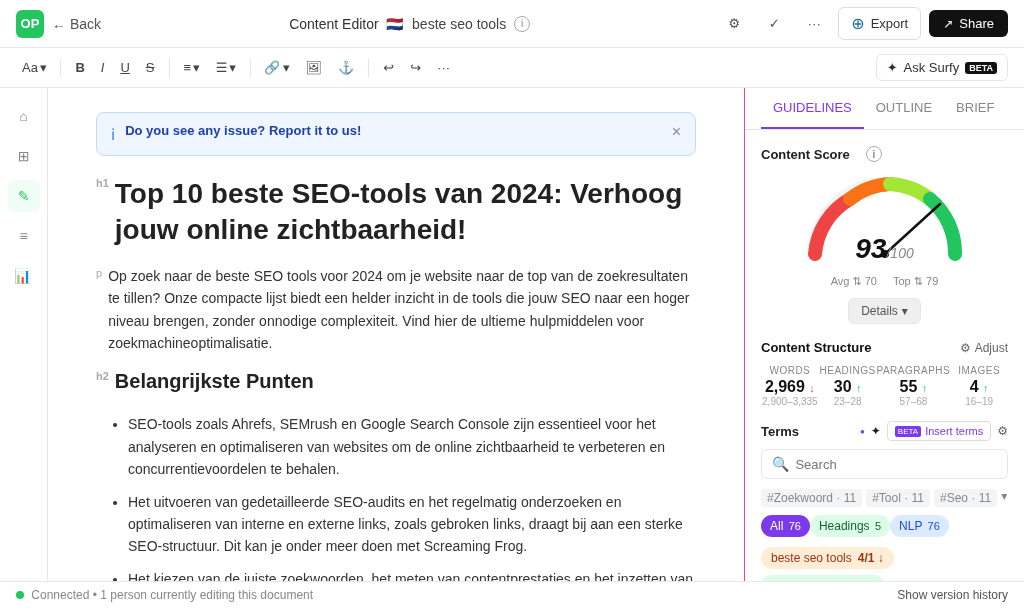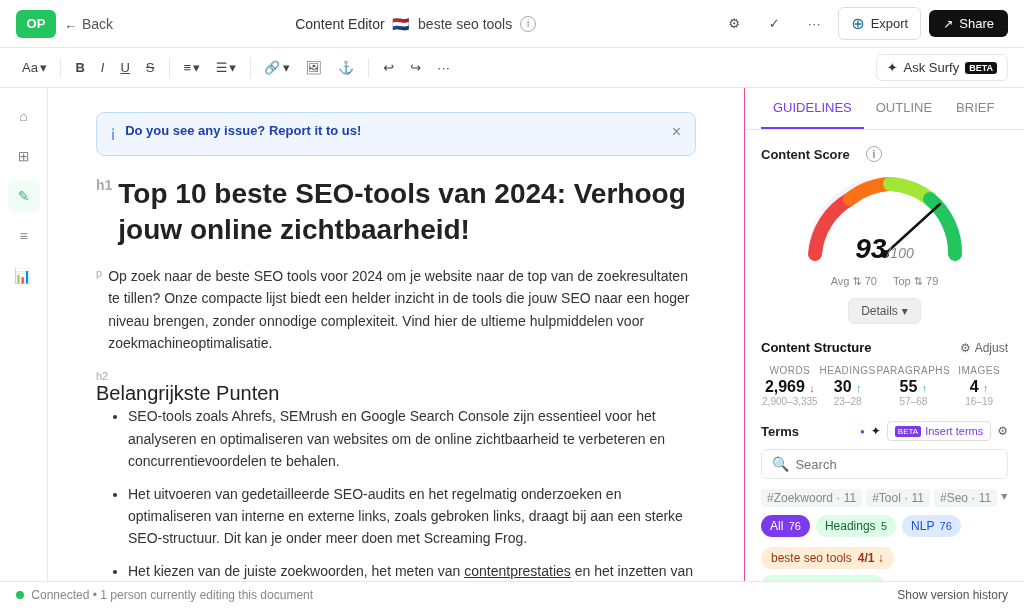--- a/index.html
+++ b/index.html
@@ -3,21 +3,21 @@
   <meta charset="utf-8">
   <style>
     * { box-sizing: border-box; margin: 0; padding: 0; }
     body { font-family: -apple-system, BlinkMacSystemFont, 'Segoe UI', sans-serif; font-size: 14px; background: #fff; color: #222; display: flex; flex-direction: column; height: 608px; overflow: hidden; }
 
     
     .topbar { display: flex; align-items: center; justify-content: space-between; padding: 0 16px; height: 48px; border-bottom: 1px solid #e5e7eb; flex-shrink: 0; }
     .topbar-left { display: flex; align-items: center; gap: 8px; }
     .topbar-center { display: flex; align-items: center; gap: 8px; font-size: 14px; color: #333; }
     .topbar-right { display: flex; align-items: center; gap: 8px; }
-    .op-logo { width: 40px; height: 28px; background: #22c55e; border-radius: 6px; display: flex; align-items: center; justify-content: center; color: white; font-weight: 700; font-size: 13px; }
+    .op-logo { width: 28px; height: 28px; background: #22c55e; border-radius: 6px; display: flex; align-items: center; justify-content: center; color: white; font-weight: 700; font-size: 13px; }
     .back-btn { display: flex; align-items: center; gap: 4px; color: #555; font-size: 14px; cursor: pointer; }
     .info-icon { width: 16px; height: 16px; border-radius: 50%; border: 1.5px solid #aaa; display: flex; align-items: center; justify-content: center; font-size: 10px; color: #888; cursor: pointer; }
     .icon-btn { width: 32px; height: 32px; display: flex; align-items: center; justify-content: center; border-radius: 6px; cursor: pointer; color: #555; border: none; background: none; }
     .export-btn { display: flex; align-items: center; gap: 6px; background: white; border: 1px solid #ddd; border-radius: 6px; padding: 6px 12px; font-size: 13px; cursor: pointer; color: #333; }
     .wp-icon { color: #21759b; font-size: 16px; }
     .share-btn { display: flex; align-items: center; gap: 6px; background: #111; border-radius: 6px; padding: 6px 14px; font-size: 13px; cursor: pointer; color: white; border: none; }
 
     
     .toolbar { display: flex; align-items: center; gap: 4px; padding: 4px 16px; border-bottom: 1px solid #e5e7eb; height: 40px; flex-shrink: 0; }
     .toolbar-sep { width: 1px; height: 20px; background: #e5e7eb; margin: 0 4px; }
@@ -36,26 +36,26 @@
     .left-sidebar { width: 48px; background: #fff; border-right: 1px solid #e5e7eb; display: flex; flex-direction: column; align-items: center; padding: 12px 0; gap: 8px; flex-shrink: 0; }
     .ls-icon { width: 32px; height: 32px; display: flex; align-items: center; justify-content: center; border-radius: 6px; cursor: pointer; color: #888; }
     .ls-icon.active { background: #f0fdf4; color: #22c55e; }
 
     
     .editor-area { flex: 1; overflow-y: auto; padding: 24px 48px; }
     .info-banner { display: flex; align-items: flex-start; gap: 10px; background: #eff6ff; border: 1px solid #bfdbfe; border-radius: 8px; padding: 10px 14px; margin-bottom: 20px; font-size: 13px; color: #1e40af; }
     .info-banner .close-x { margin-left: auto; cursor: pointer; color: #888; font-size: 16px; }
     .info-banner-text strong { display: block; margin-bottom: 2px; }
     .info-banner-text span { color: #555; font-size: 12px; }
-    .h1-marker { color: #aaa; font-size: 14px; margin-right: 6px; }
+    .h1-marker { color: #aaa; font-size: 11px; margin-right: 6px; }
     .h2-marker { color: #aaa; font-size: 11px; margin-right: 6px; }
     .p-marker { color: #aaa; font-size: 11px; margin-right: 6px; }
     .editor-h1 { font-size: 28px; font-weight: 800; line-height: 1.3; margin-bottom: 16px; display: flex; align-items: flex-start; }
     .editor-p { font-size: 14px; line-height: 1.6; color: #333; margin-bottom: 16px; display: flex; align-items: flex-start; }
-    .editor-h2 { font-size: 20px; font-weight: 400; margin-bottom: 0; display: flex; align-items: flex-start; flex-direction: column; }
+    .editor-h2 { font-size: 20px; font-weight: 700; margin-bottom: 20px; display: flex; align-items: flex-start; }
     .editor-list { margin-bottom: 16px; padding-left: 32px; }
     .editor-list li { font-size: 14px; line-height: 1.6; color: #333; margin-bottom: 10px; }
     .underline-text { text-decoration: underline; }
 
     
     .right-panel { width: 280px; border-left: 1px solid #ec4899; display: flex; flex-direction: column; flex-shrink: 0; overflow: hidden; }
     .panel-tabs { display: flex; border-bottom: 1px solid #e5e7eb; padding: 0 16px; }
     .panel-tab { padding: 12px 12px; font-size: 13px; font-weight: 500; cursor: pointer; color: #888; border-bottom: 2px solid transparent; }
     .panel-tab.active { color: #7c3aed; border-bottom-color: #7c3aed; }
     .panel-content { flex: 1; overflow-y: auto; padding: 16px; }
@@ -83,21 +83,21 @@
     
     .terms-header { display: flex; align-items: center; justify-content: space-between; margin-bottom: 8px; }
     .terms-title { font-size: 13px; font-weight: 600; }
     .terms-actions { display: flex; align-items: center; gap: 6px; }
     .insert-terms-btn { display: flex; align-items: center; gap: 4px; font-size: 11px; color: #7c3aed; border: 1px solid #ddd; border-radius: 4px; padding: 3px 7px; cursor: pointer; background: white; }
     .beta-sm { background: #7c3aed; color: white; font-size: 8px; padding: 1px 3px; border-radius: 2px; }
     .search-box { display: flex; align-items: center; gap: 6px; border: 1px solid #e5e7eb; border-radius: 6px; padding: 6px 10px; margin-bottom: 10px; }
     .search-box input { border: none; outline: none; font-size: 13px; flex: 1; color: #333; }
     .term-tags { display: flex; flex-wrap: wrap; gap: 4px; margin-bottom: 8px; font-size: 12px; color: #888; }
     .term-tag { padding: 2px 6px; background: #f3f4f6; border-radius: 4px; }
-    .tabs-row { display: flex; align-items: center; gap: 6px; margin-bottom: 10px; }
+    .tabs-row { display: flex; align-items: center; margin-bottom: 10px; }
     .tab-pill { padding: 3px 8px; border-radius: 12px; font-size: 12px; cursor: pointer; border: 1px solid transparent; }
     .tab-pill.active { background: #7c3aed; color: white; }
     .tab-pill .count { font-size: 11px; margin-left: 2px; }
     .tab-pill.green { background: #dcfce7; color: #166534; }
     .tab-pill.blue { background: #dbeafe; color: #1d4ed8; }
     .keyword-chips { display: flex; flex-direction: column; gap: 6px; }
 
     
     .editor-footer { display: flex; align-items: center; justify-content: space-between; padding: 6px 16px; border-top: 1px solid #e5e7eb; font-size: 12px; color: #888; flex-shrink: 0; background: white; }
     .connected-dot { width: 8px; height: 8px; border-radius: 50%; background: #22c55e; display: inline-block; margin-right: 4px; }

